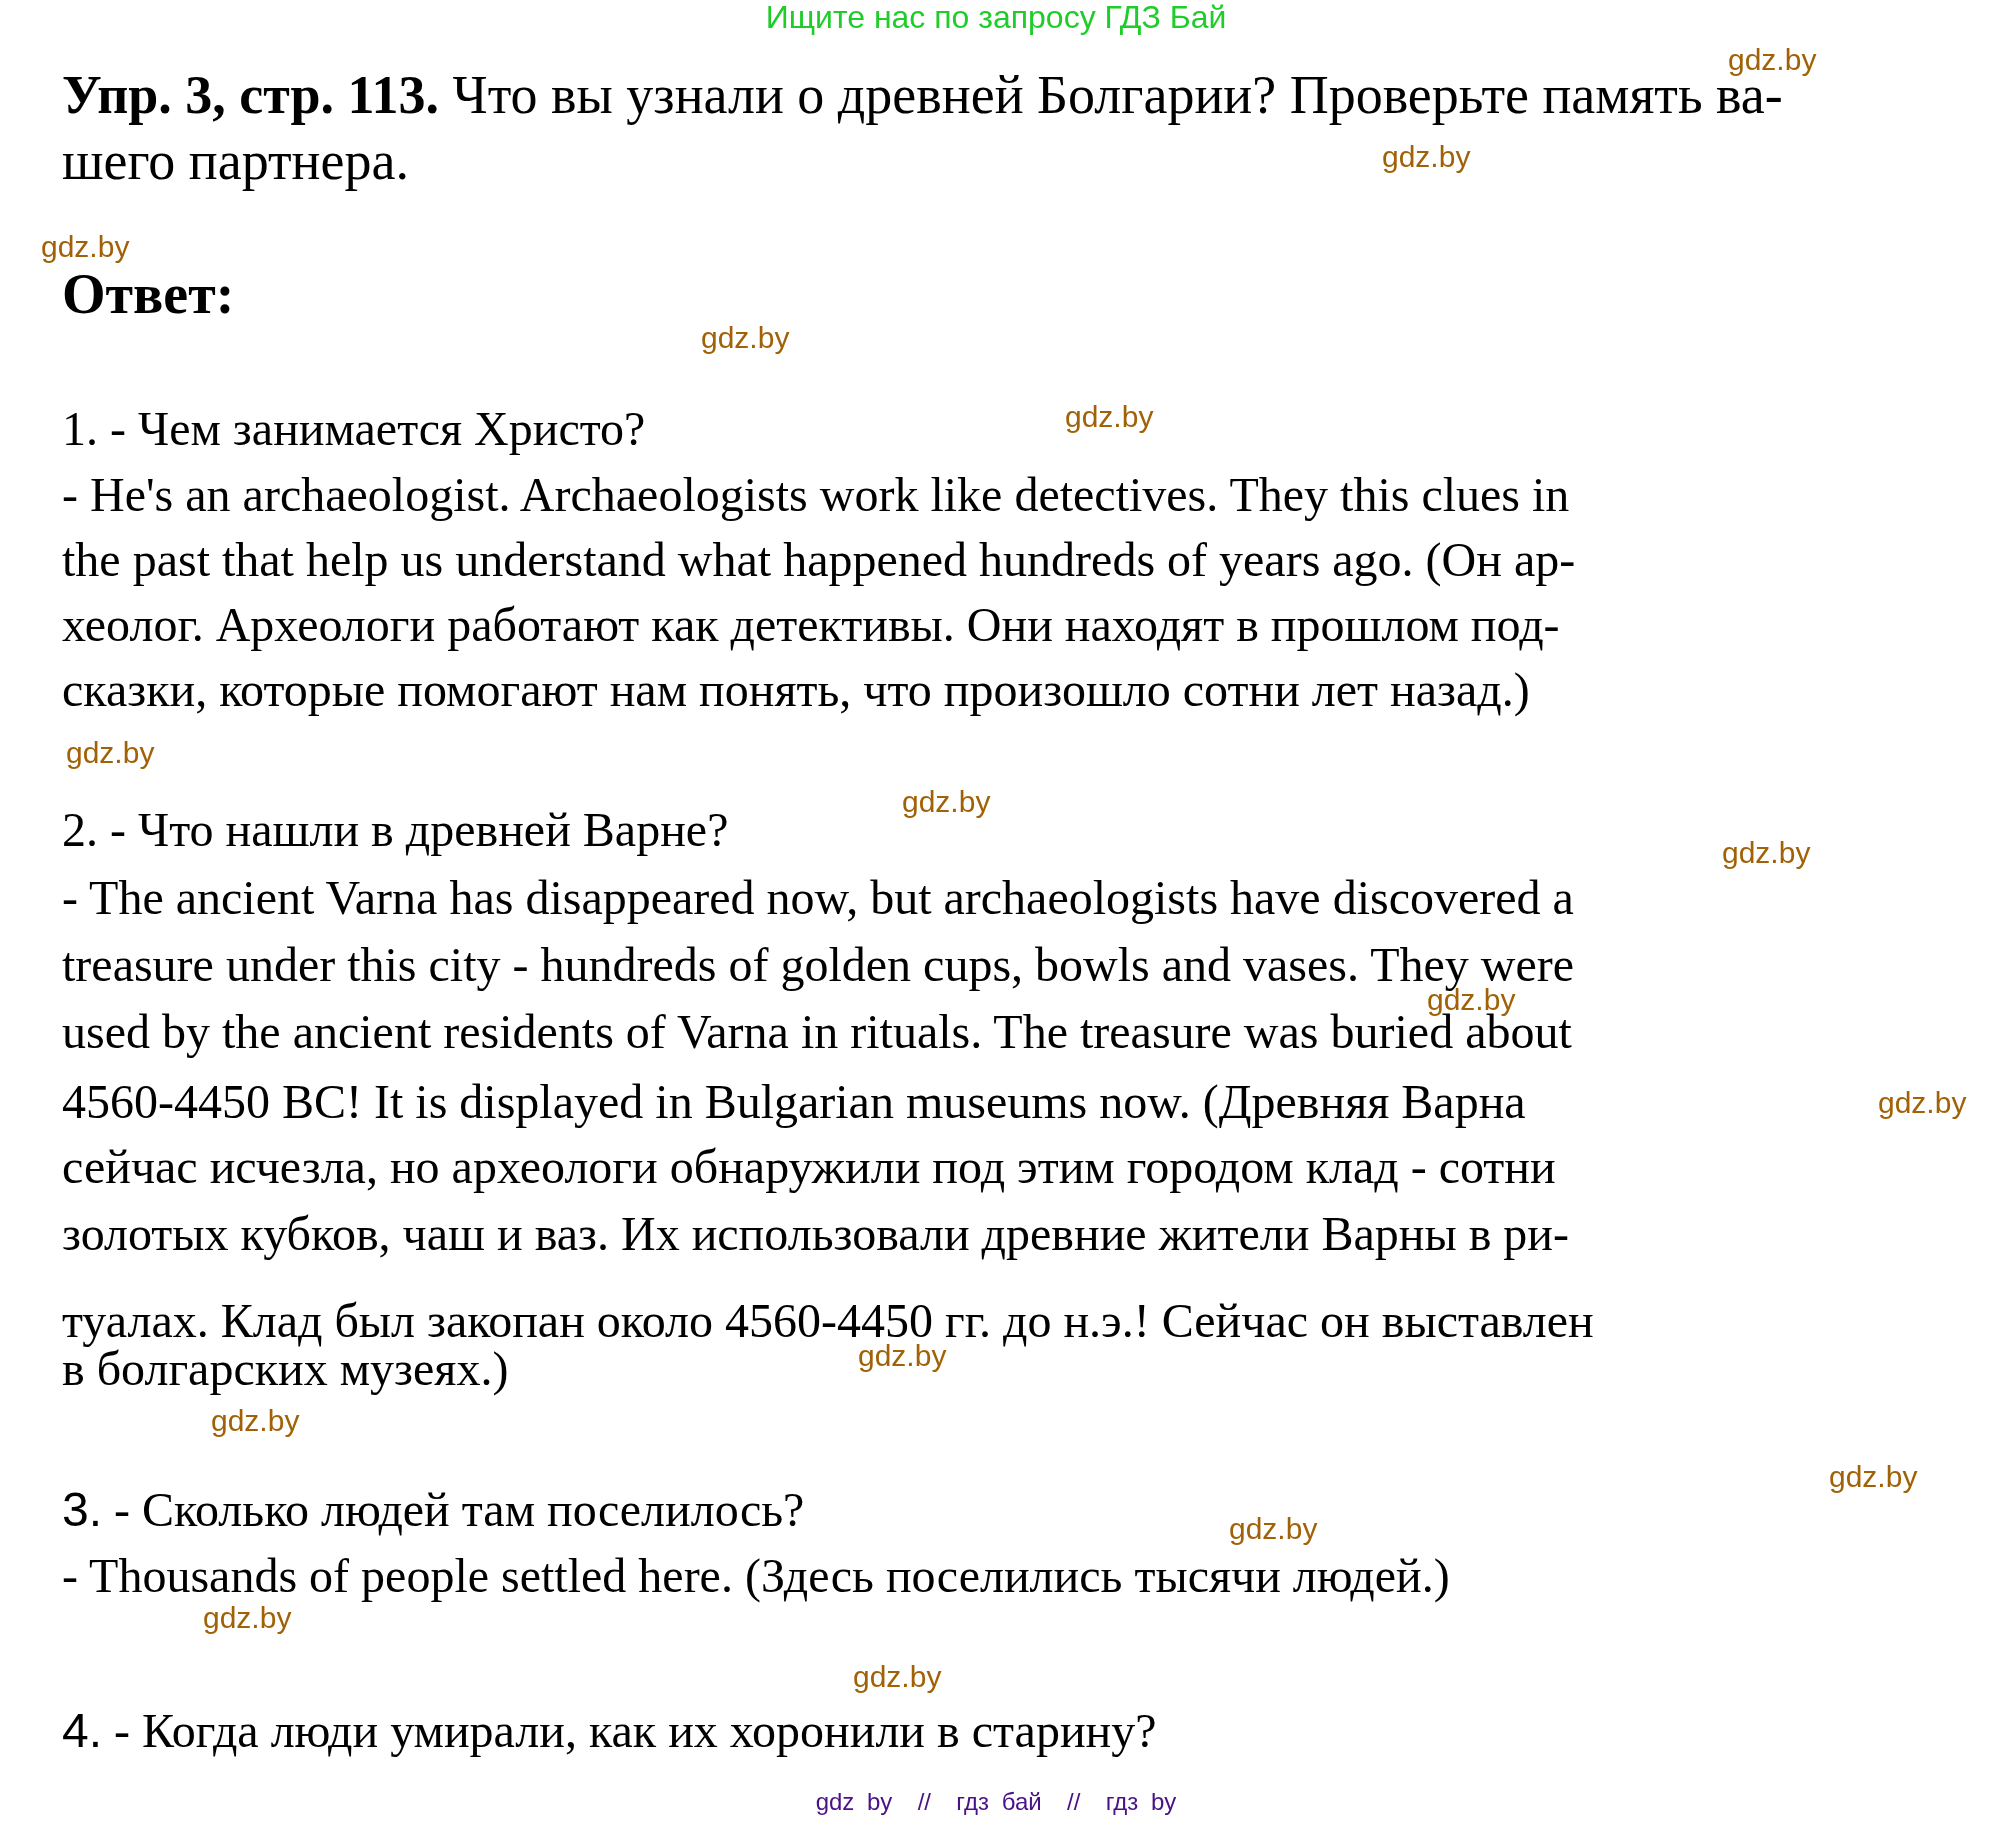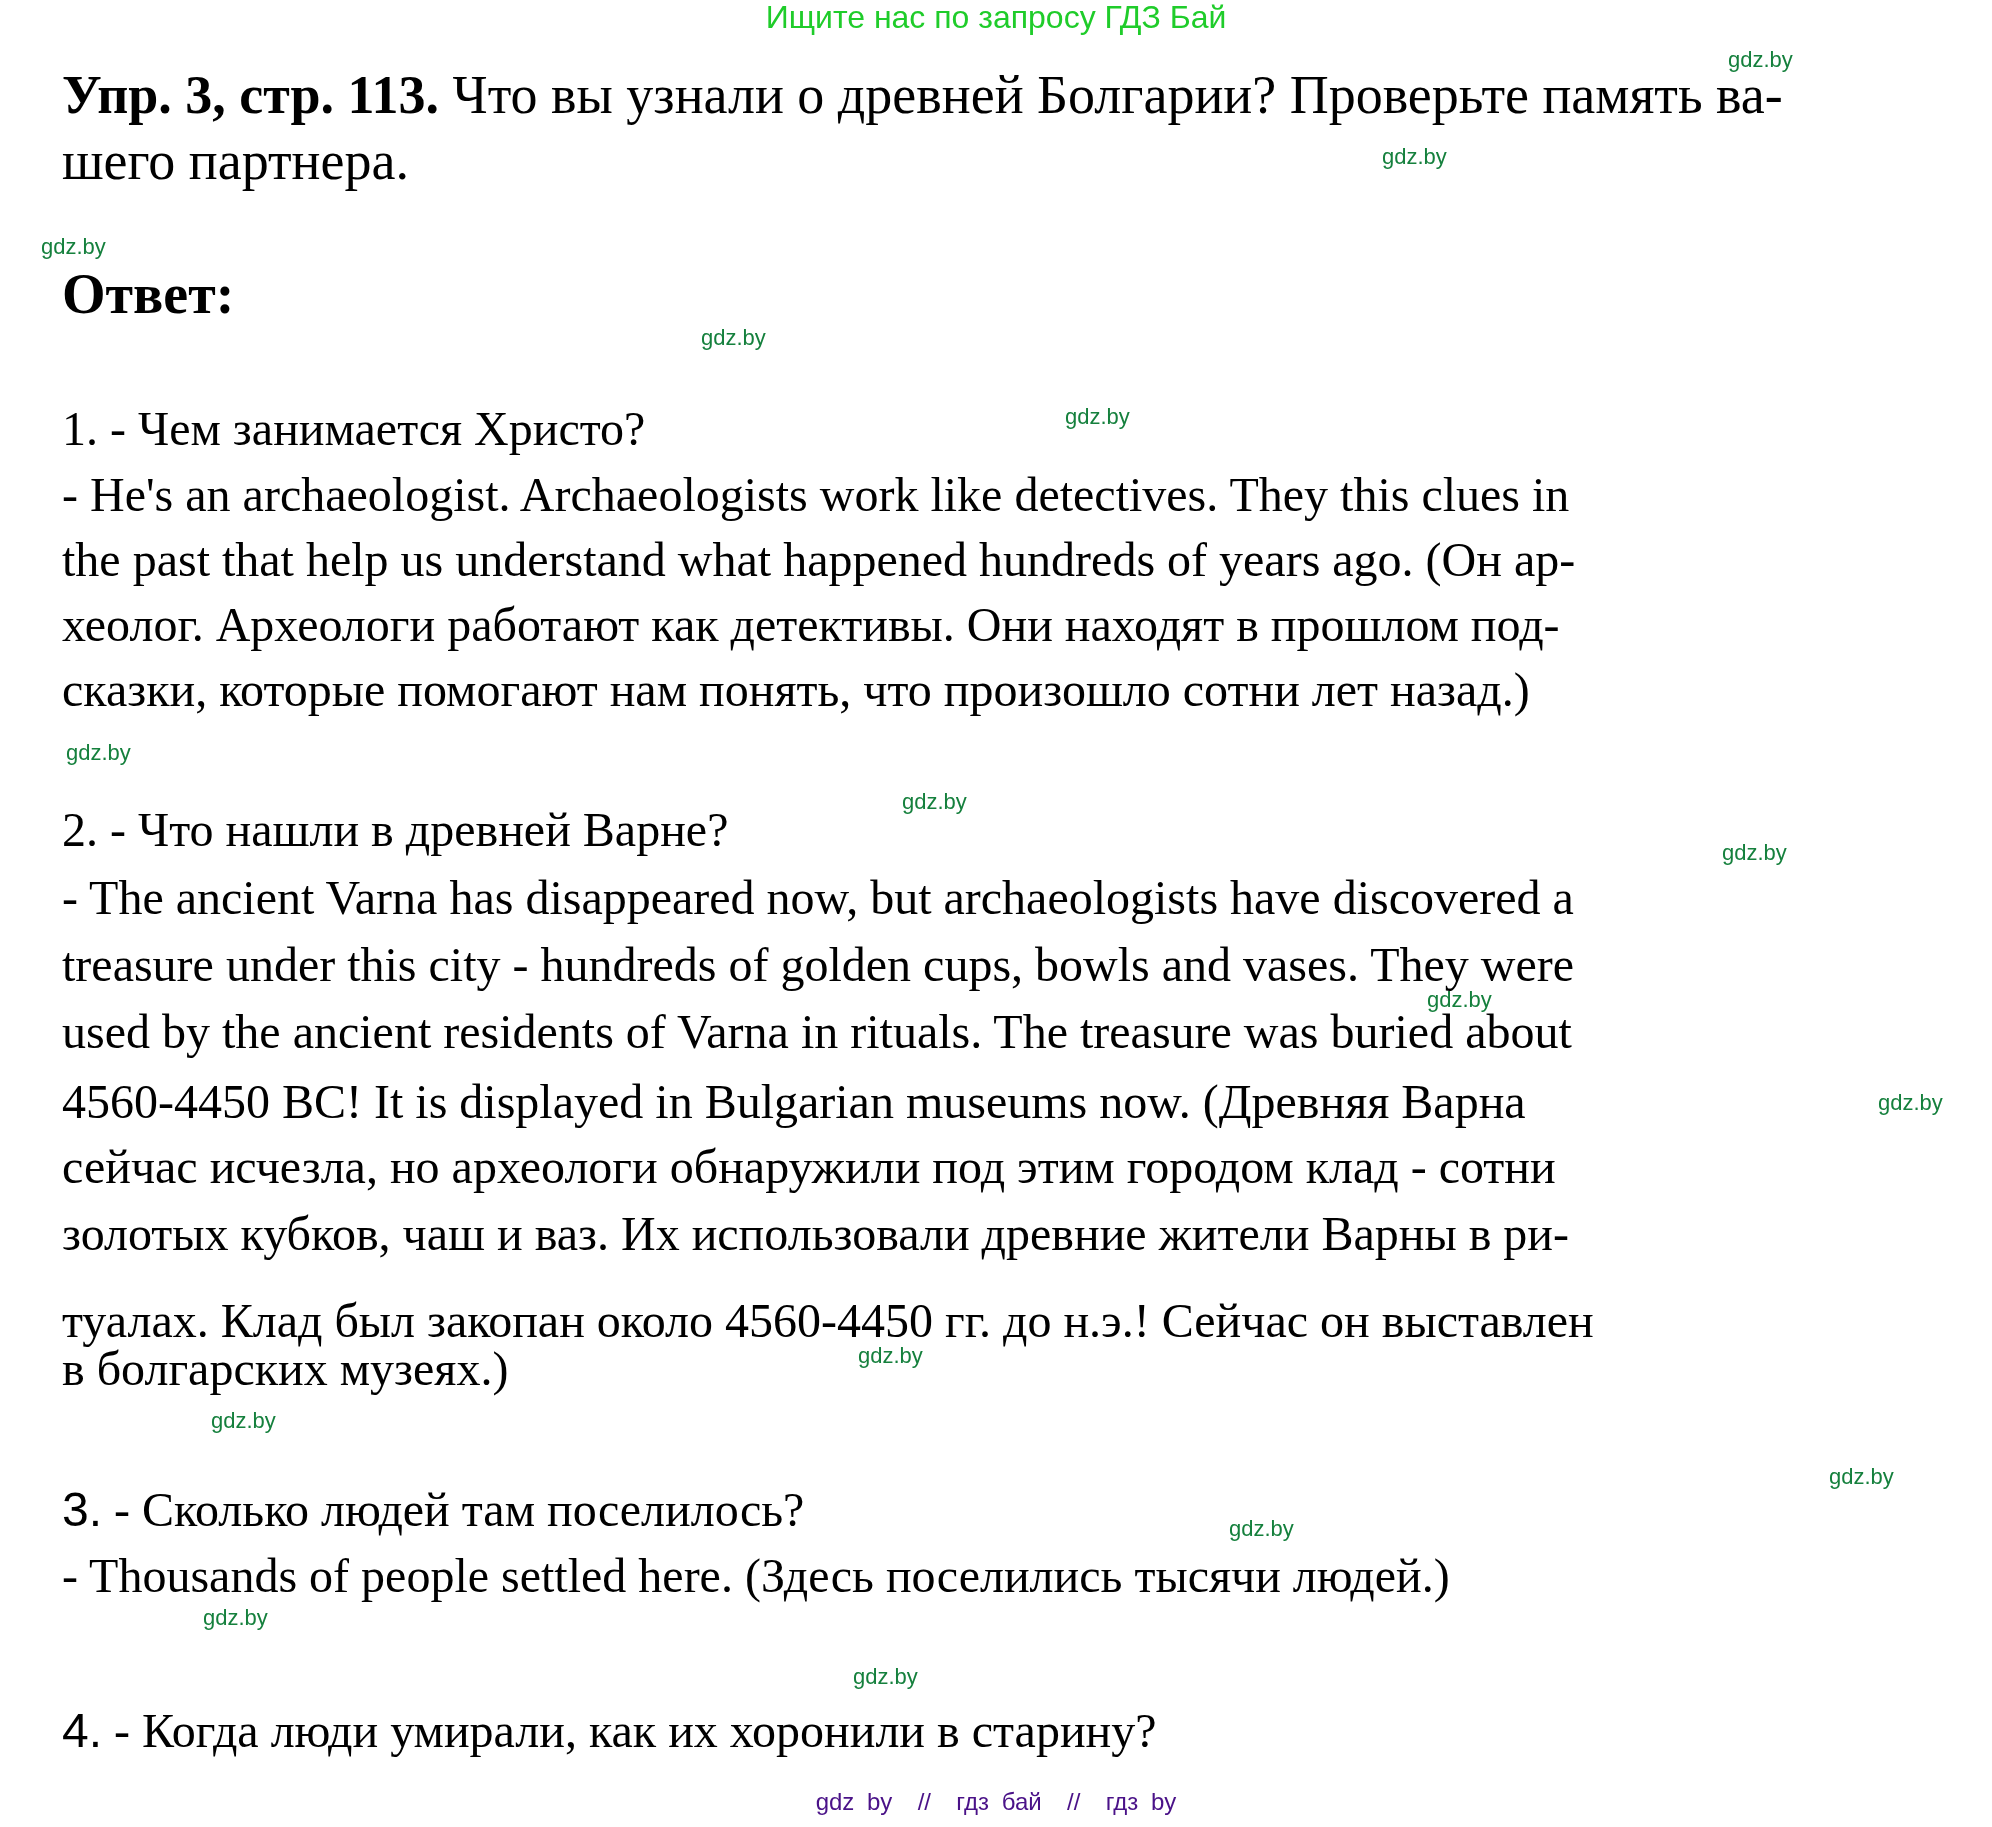--- a/index.html
+++ b/index.html
@@ -6,21 +6,21 @@
   body { width: 1992px; height: 1827px; position: relative; overflow: hidden; }
   .abs { position: absolute; white-space: pre; }
   .serif { font-family: "Liberation Serif", "DejaVu Serif", serif; color: #000; }
   .sans { font-family: Liberation Sans, sans-serif; }
   .hdr { font-size: 32px; line-height: 32px; color: #1fcc2a; left: 0; width: 1992px; text-align: center; top: 1px; }
   .ftr { font-size: 24px; line-height: 33px; color: #4a1288; left: 0; width: 1992px; text-align: center; top: 1785px; word-spacing: 6px; }
   .line { font-size: 48px; line-height: 52px; left: 62px; }
   .heading { font-size: 54px; line-height: 54px; left: 62px; }
   .bold { font-weight: bold; }
   .answer { font-size: 56px; line-height: 56px; left: 62px; font-weight: bold; }
-  .wm { font-size: 22px; line-height: 30px; color: #15803d; }
+  .wm { font-size: 30px; line-height: 30px; color: #a16207; }
   .num { font-family: "Liberation Sans", "DejaVu Sans", sans-serif; }
 </style>
 </head>
 <body>
 
 <div class="abs sans hdr">Ищите нас по запросу ГДЗ Бай</div>
 
 <div class="abs serif heading" style="top:68px;"><span class="bold">Упр. 3, стр. 113.</span><span> Что вы узнали о древней Болгарии? Проверьте память ва-</span></div>
 <div class="abs serif heading" style="top:134px;">шего партнера.</div>
 

